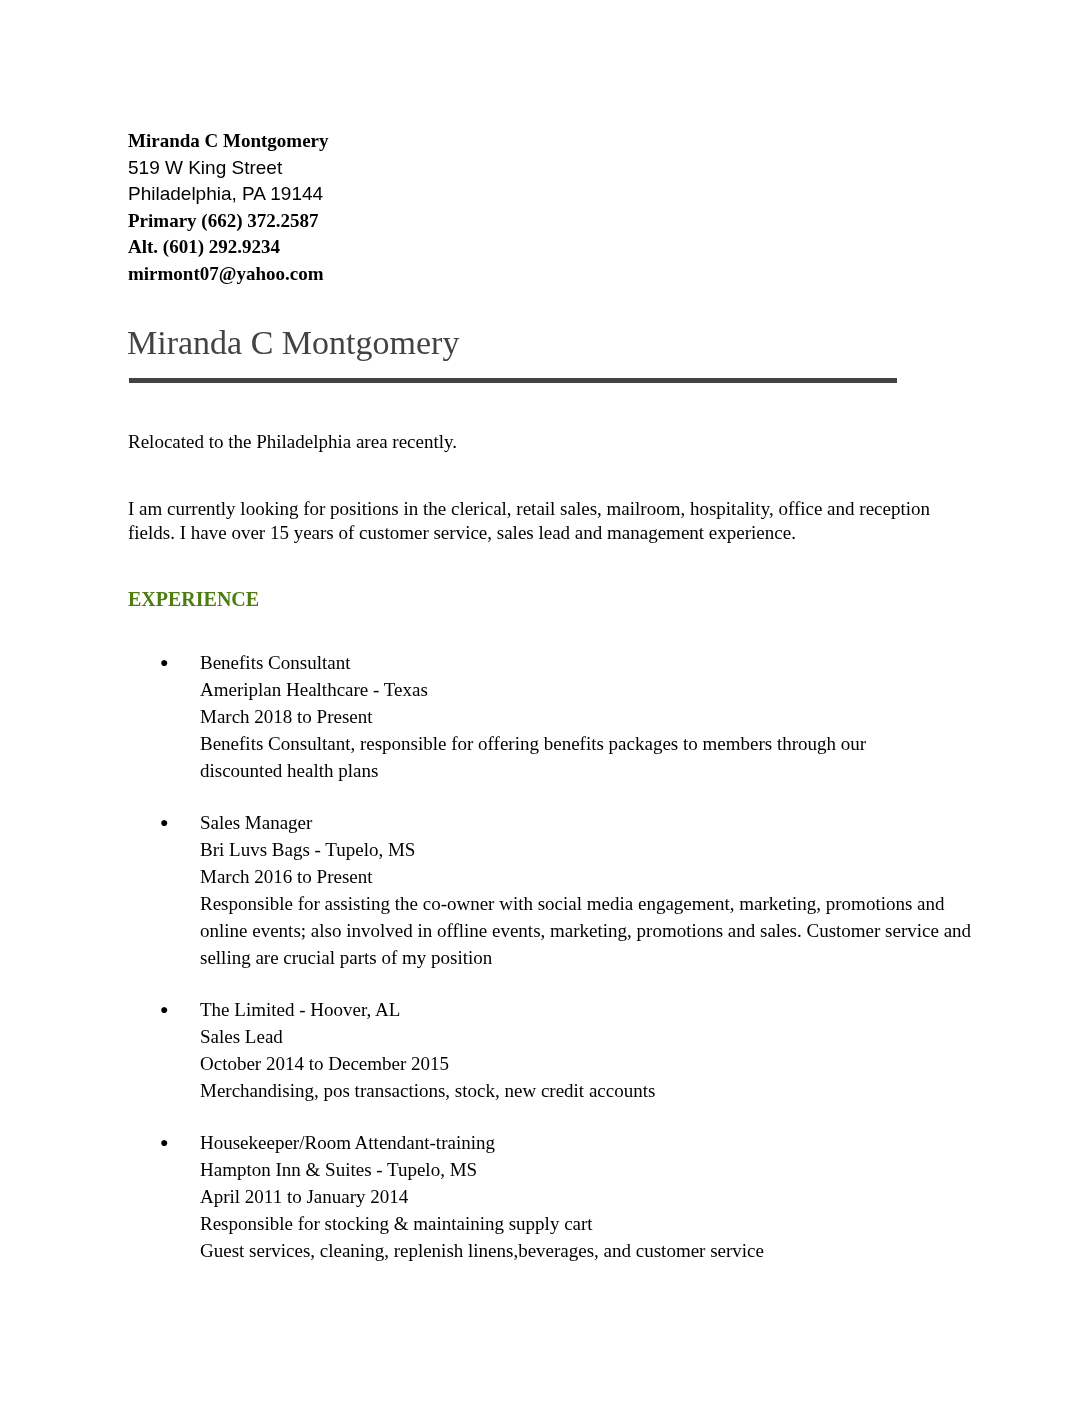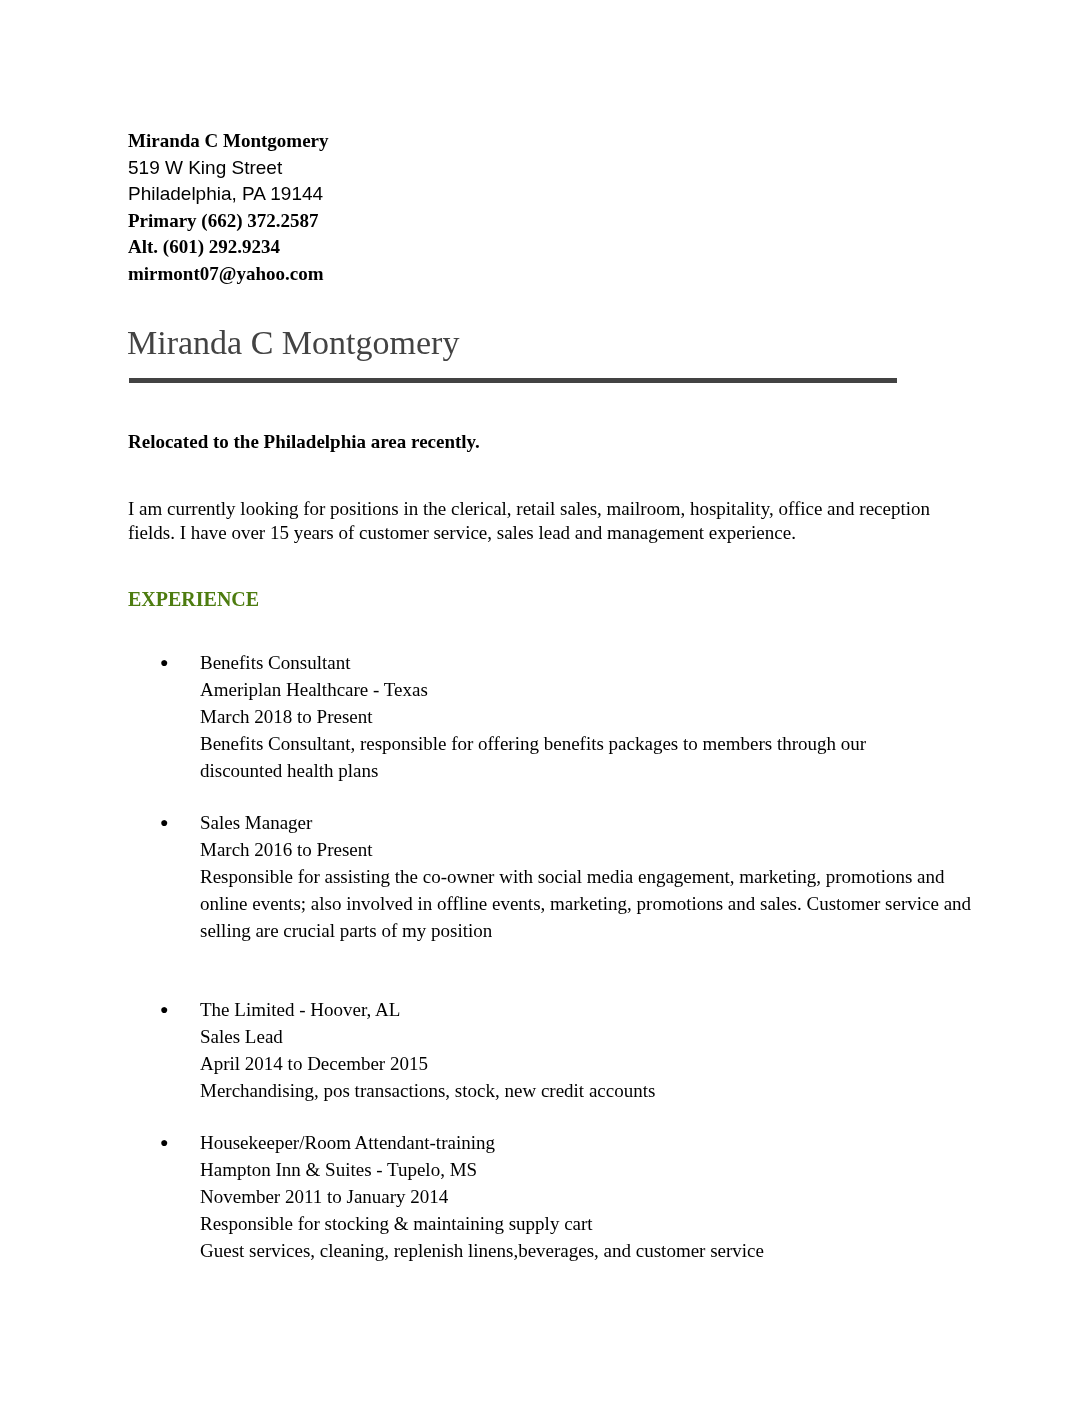--- a/index.html
+++ b/index.html
@@ -5,21 +5,21 @@
   html, body { margin: 0; padding: 0; background: #ffffff; }
   body { width: 1088px; height: 1408px; position: relative; overflow: hidden; }
   .page { position: absolute; left: 0; top: 0; width: 1088px; height: 1324px; background: #fff; }
   .contact { position: absolute; left: 128px; top: 128px; color: #000; }
   .contact .line { height: 26.6px; line-height: 26.6px; white-space: nowrap; }
   .contact .bold { font-family: "Liberation Serif", serif; font-weight: bold; font-size: 19px; }
   .contact .plain { font-family: "Liberation Sans", sans-serif; font-size: 19px; }
   .title { position: absolute; left: 127px; top: 324px; font-family: "Liberation Serif", serif; font-size: 34px; color: #434343; white-space: nowrap; }
   .rule { position: absolute; left: 129px; top: 378px; width: 768px; height: 5px; background: #434343; }
   .p { position: absolute; left: 128px; font-family: "Liberation Serif", serif; font-size: 19px; color: #000; line-height: 24px; }
-  .p1 { top: 430px; white-space: nowrap; font-weight: bold; }
+  .p1 { top: 430px; white-space: nowrap; }
   .p2 { top: 497px; width: 840px; }
   .heading { position: absolute; left: 128px; top: 588px; font-family: "Liberation Serif", serif; font-weight: bold; font-size: 20px; color: #4d7c0f; }
   .job { position: absolute; left: 160px; width: 800px; font-family: "Liberation Serif", serif; font-size: 19px; color: #000; }
   .job .bullet { position: absolute; left: 0; top: 0; width: 10px; line-height: 27px; font-size: 14px; }
   .job .body { position: absolute; left: 40px; top: 0; width: 770px; }
   .job .ln { line-height: 27px; white-space: nowrap; }
   .job .desc { line-height: 27px; }
   .job1 { top: 649px; }
   .job2 { top: 809px; }
   .job3 { top: 996px; }
@@ -54,39 +54,40 @@
       <div class="ln">Ameriplan Healthcare - Texas</div>
       <div class="ln">March 2018 to Present</div>
       <div class="desc" style="width:700px">Benefits Consultant, responsible for offering benefits packages to members through our discounted health plans</div>
     </div>
   </div>
 
   <div class="job job2">
     <span class="bullet">●</span>
     <div class="body">
       <div class="ln">Sales Manager</div>
+      <div class="ln">Bri Luvs Bags - Tupelo, MS</div>
       <div class="ln">March 2016 to Present</div>
       <div class="desc" style="width:775px">Responsible for assisting the co-owner with social media engagement, marketing, promotions and online events; also involved in offline events, marketing, promotions and sales. Customer service and selling are crucial parts of my position</div>
     </div>
   </div>
 
   <div class="job job3">
     <span class="bullet">●</span>
     <div class="body">
       <div class="ln">The Limited - Hoover, AL</div>
       <div class="ln">Sales Lead</div>
-      <div class="ln">April 2014 to December 2015</div>
+      <div class="ln">October 2014 to December 2015</div>
       <div class="ln">Merchandising, pos transactions, stock, new credit accounts</div>
     </div>
   </div>
 
   <div class="job job4">
     <span class="bullet">●</span>
     <div class="body">
       <div class="ln">Housekeeper/Room Attendant-training</div>
       <div class="ln">Hampton Inn &amp; Suites - Tupelo, MS</div>
-      <div class="ln">November 2011 to January 2014</div>
+      <div class="ln">April 2011 to January 2014</div>
       <div class="ln">Responsible for stocking &amp; maintaining supply cart</div>
       <div class="ln">Guest services, cleaning, replenish linens,beverages, and customer service</div>
     </div>
   </div>
 
 </div>
 
 </body></html>

